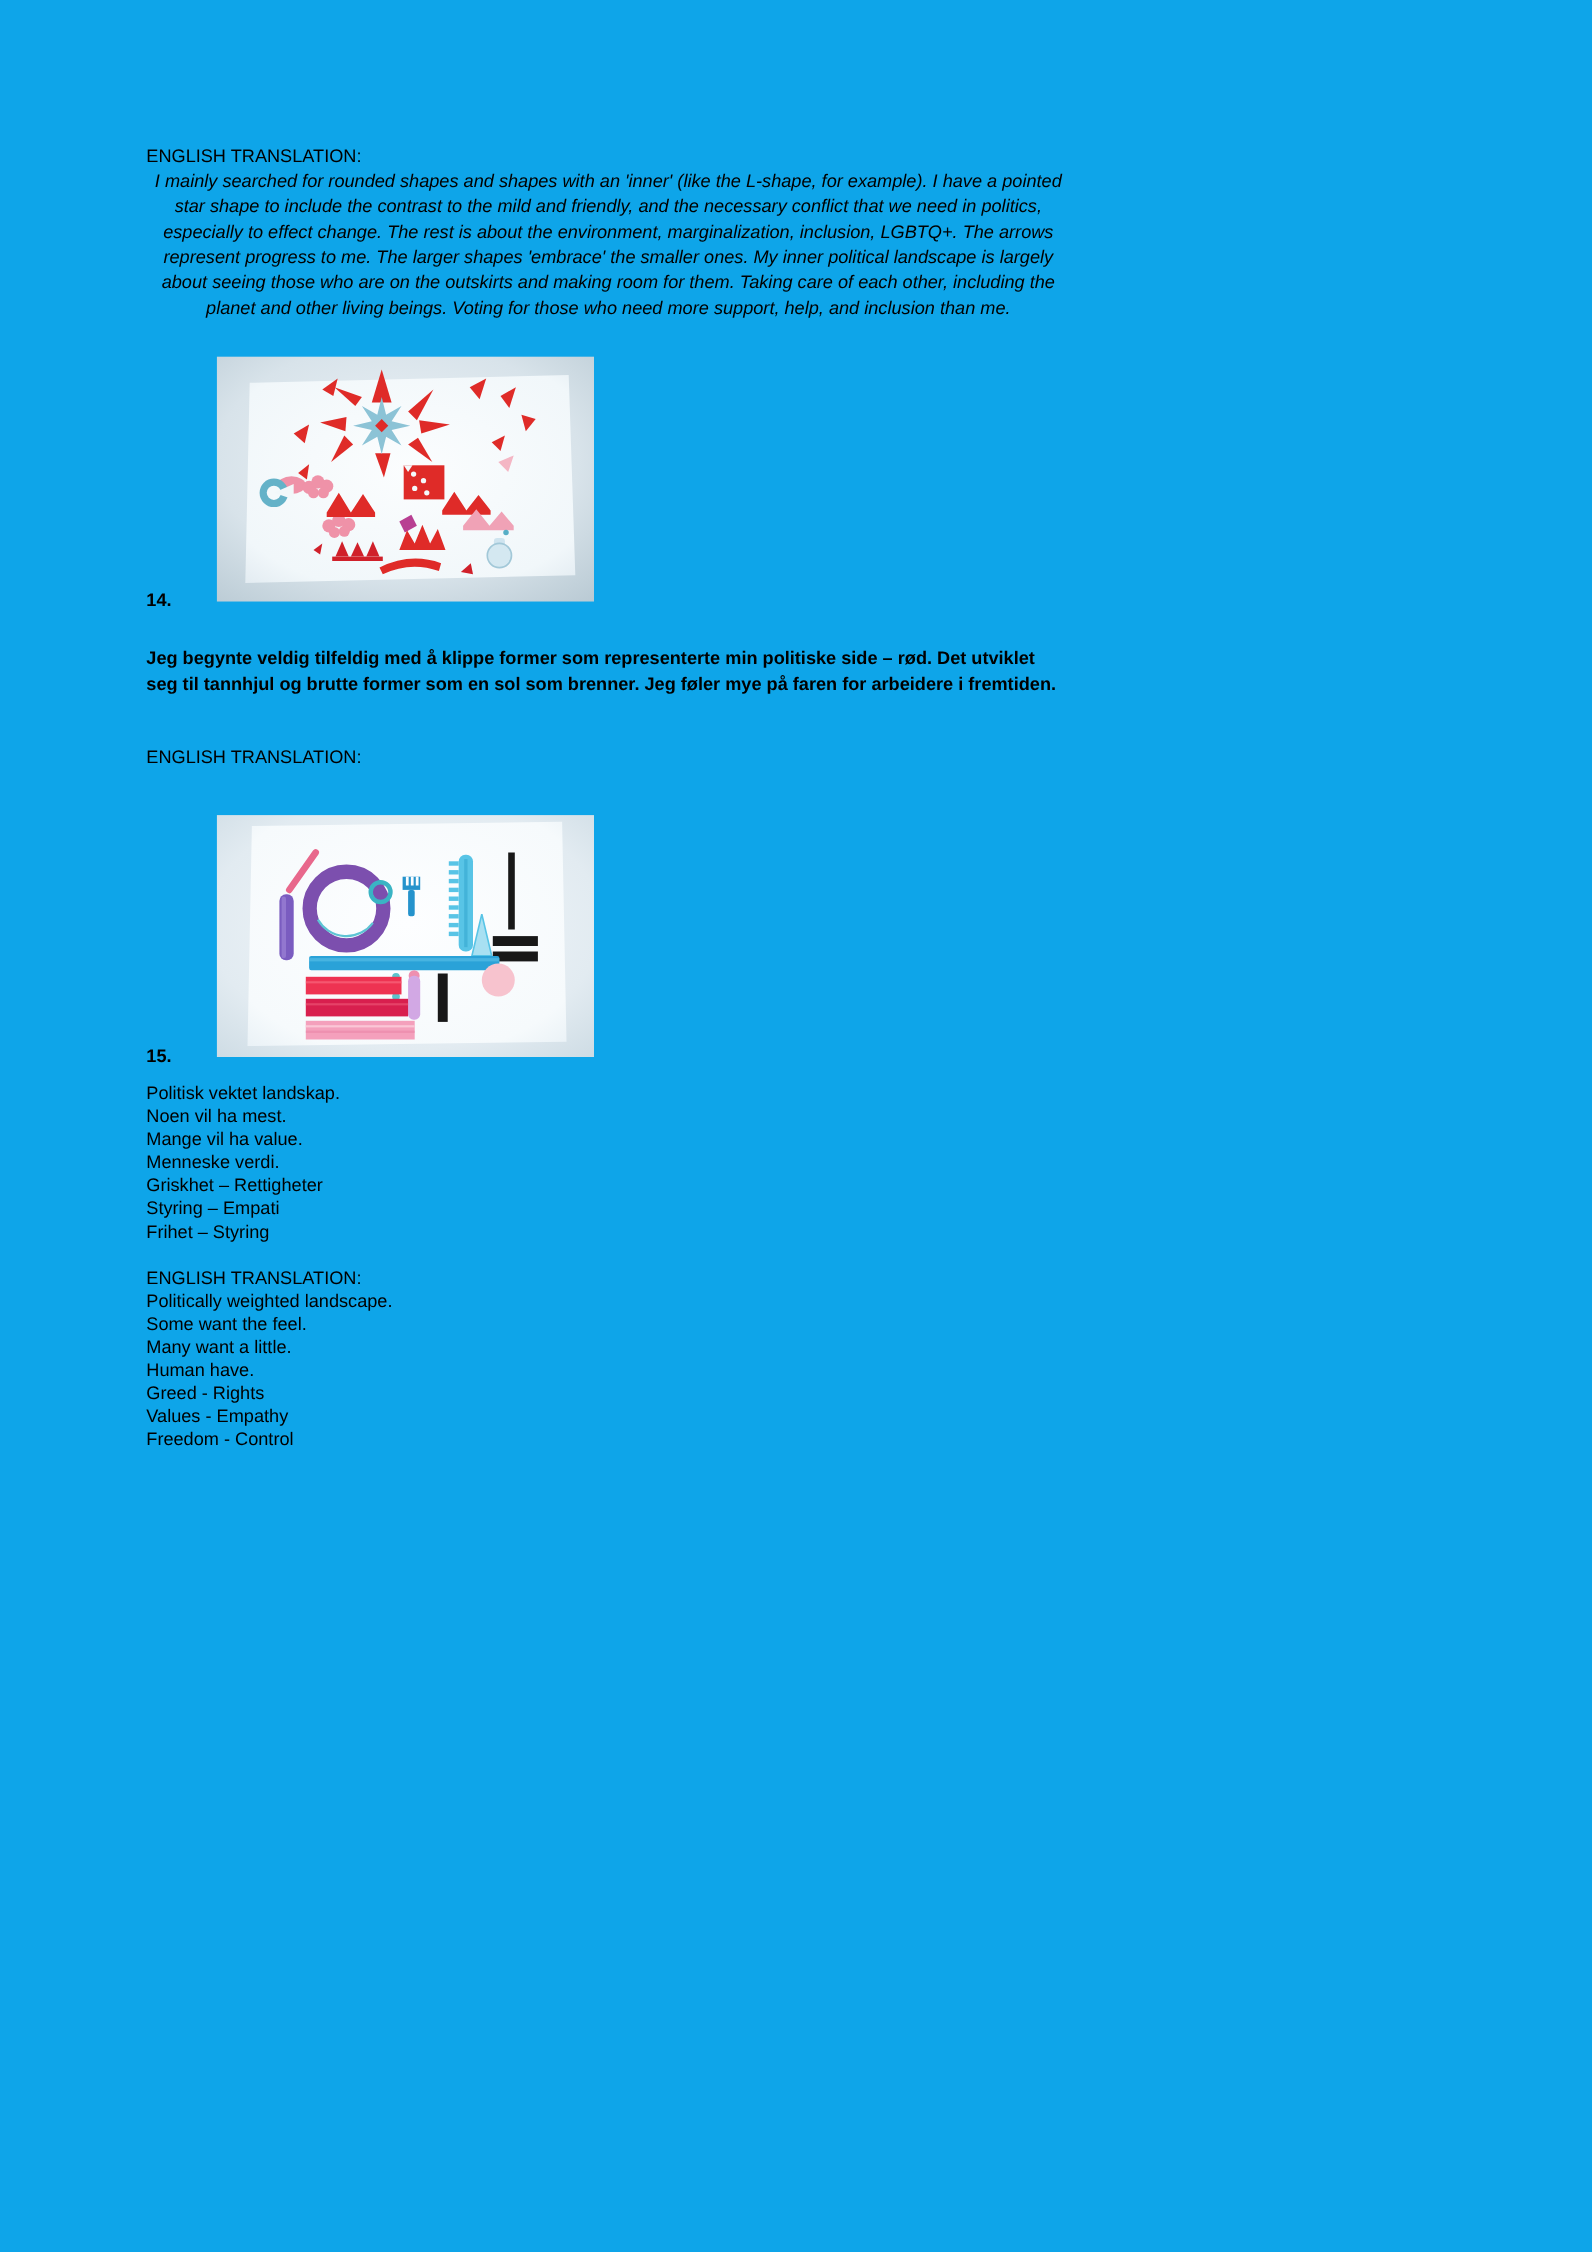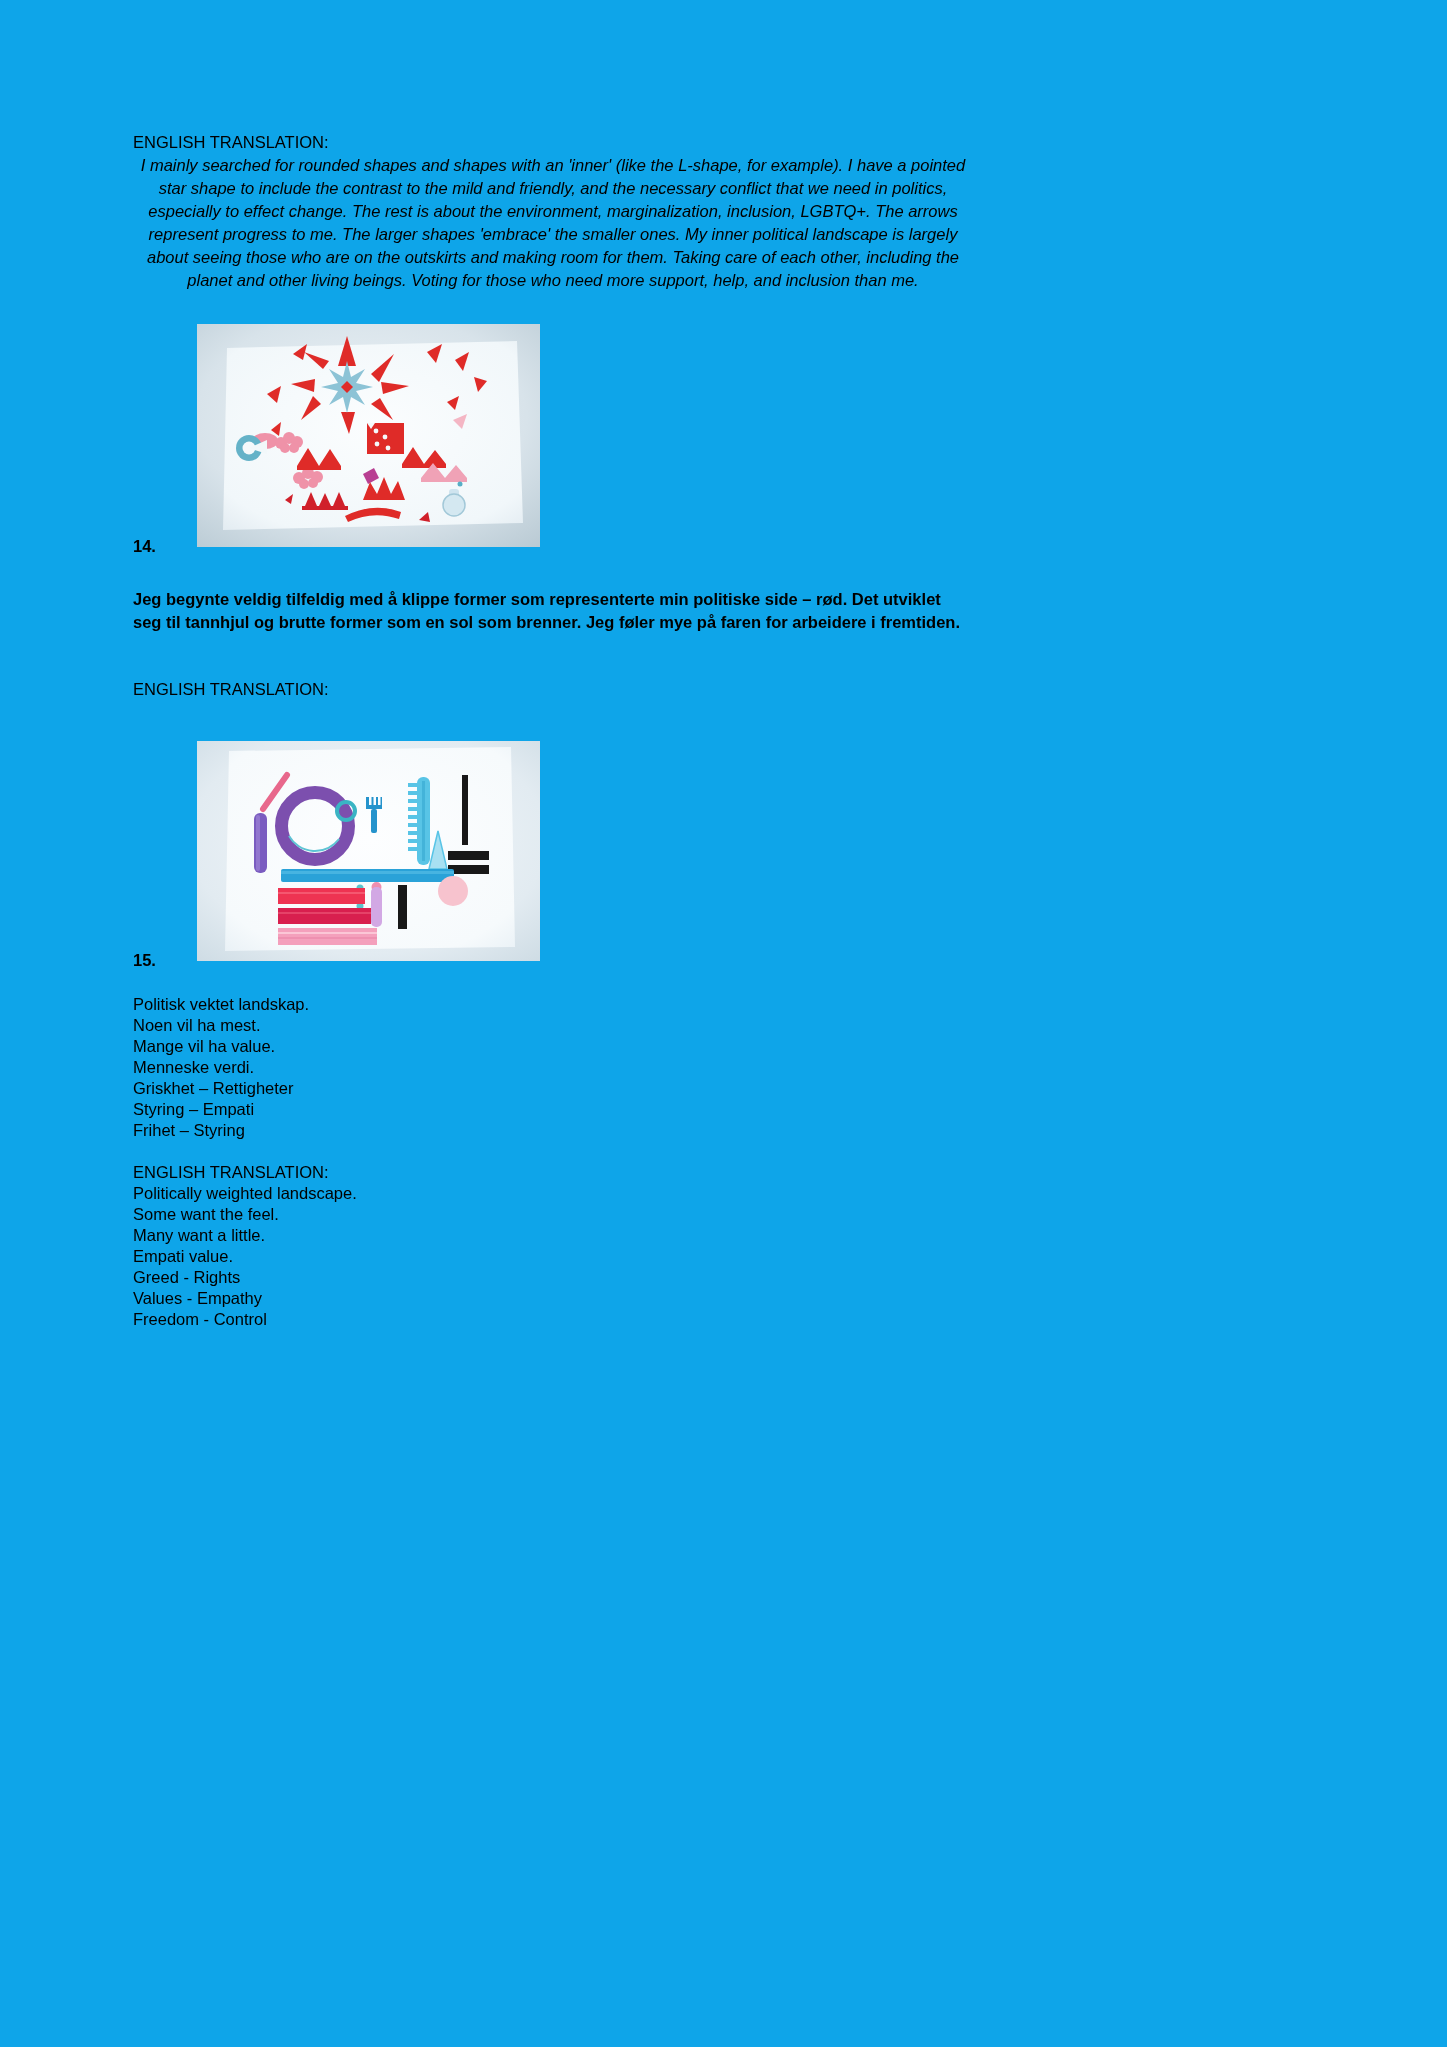--- a/index.html
+++ b/index.html
@@ -15,21 +15,21 @@
   .heading { line-height: 23px; }
   .para { line-height: 23px; }
   .italic { font-style: italic; text-align: center; }
   .figure { width: 343px; margin-left: 64px; }
   .figure svg { display: block; width: 100%; height: 100%; }
   .fig14 { margin-top: 32px; height: 223px; }
   .fig15 { margin-top: 40px; height: 220px; }
   .item-number { font-weight: bold; line-height: 23px; margin-top: -12px; }
   .nor14 { margin-top: 30px; font-weight: bold; }
   .head14 { margin-top: 44px; }
-  .list-block { margin-top: 22px; }
+  .list-block { margin-top: 12px; }
   .list-line { line-height: 21px; }
   .head15 { margin-top: 21px; line-height: 21px; }
 </style>
 </head>
 <body>
 
 <div class="page">
   <div class="content">
 
     <div class="heading">ENGLISH TRANSLATION:</div>
@@ -222,20 +222,20 @@
       <div class="list-line">Styring – Empati</div>
       <div class="list-line">Frihet – Styring</div>
     </div>
 
     <div class="heading head15">ENGLISH TRANSLATION:</div>
 
     <div>
       <div class="list-line">Politically weighted landscape.</div>
       <div class="list-line">Some want the feel.</div>
       <div class="list-line">Many want a little.</div>
-      <div class="list-line">Empati value.</div>
+      <div class="list-line">Human have.</div>
       <div class="list-line">Greed - Rights</div>
       <div class="list-line">Values - Empathy</div>
       <div class="list-line">Freedom - Control</div>
     </div>
 
   </div>
 </div>
 
 </body></html>

